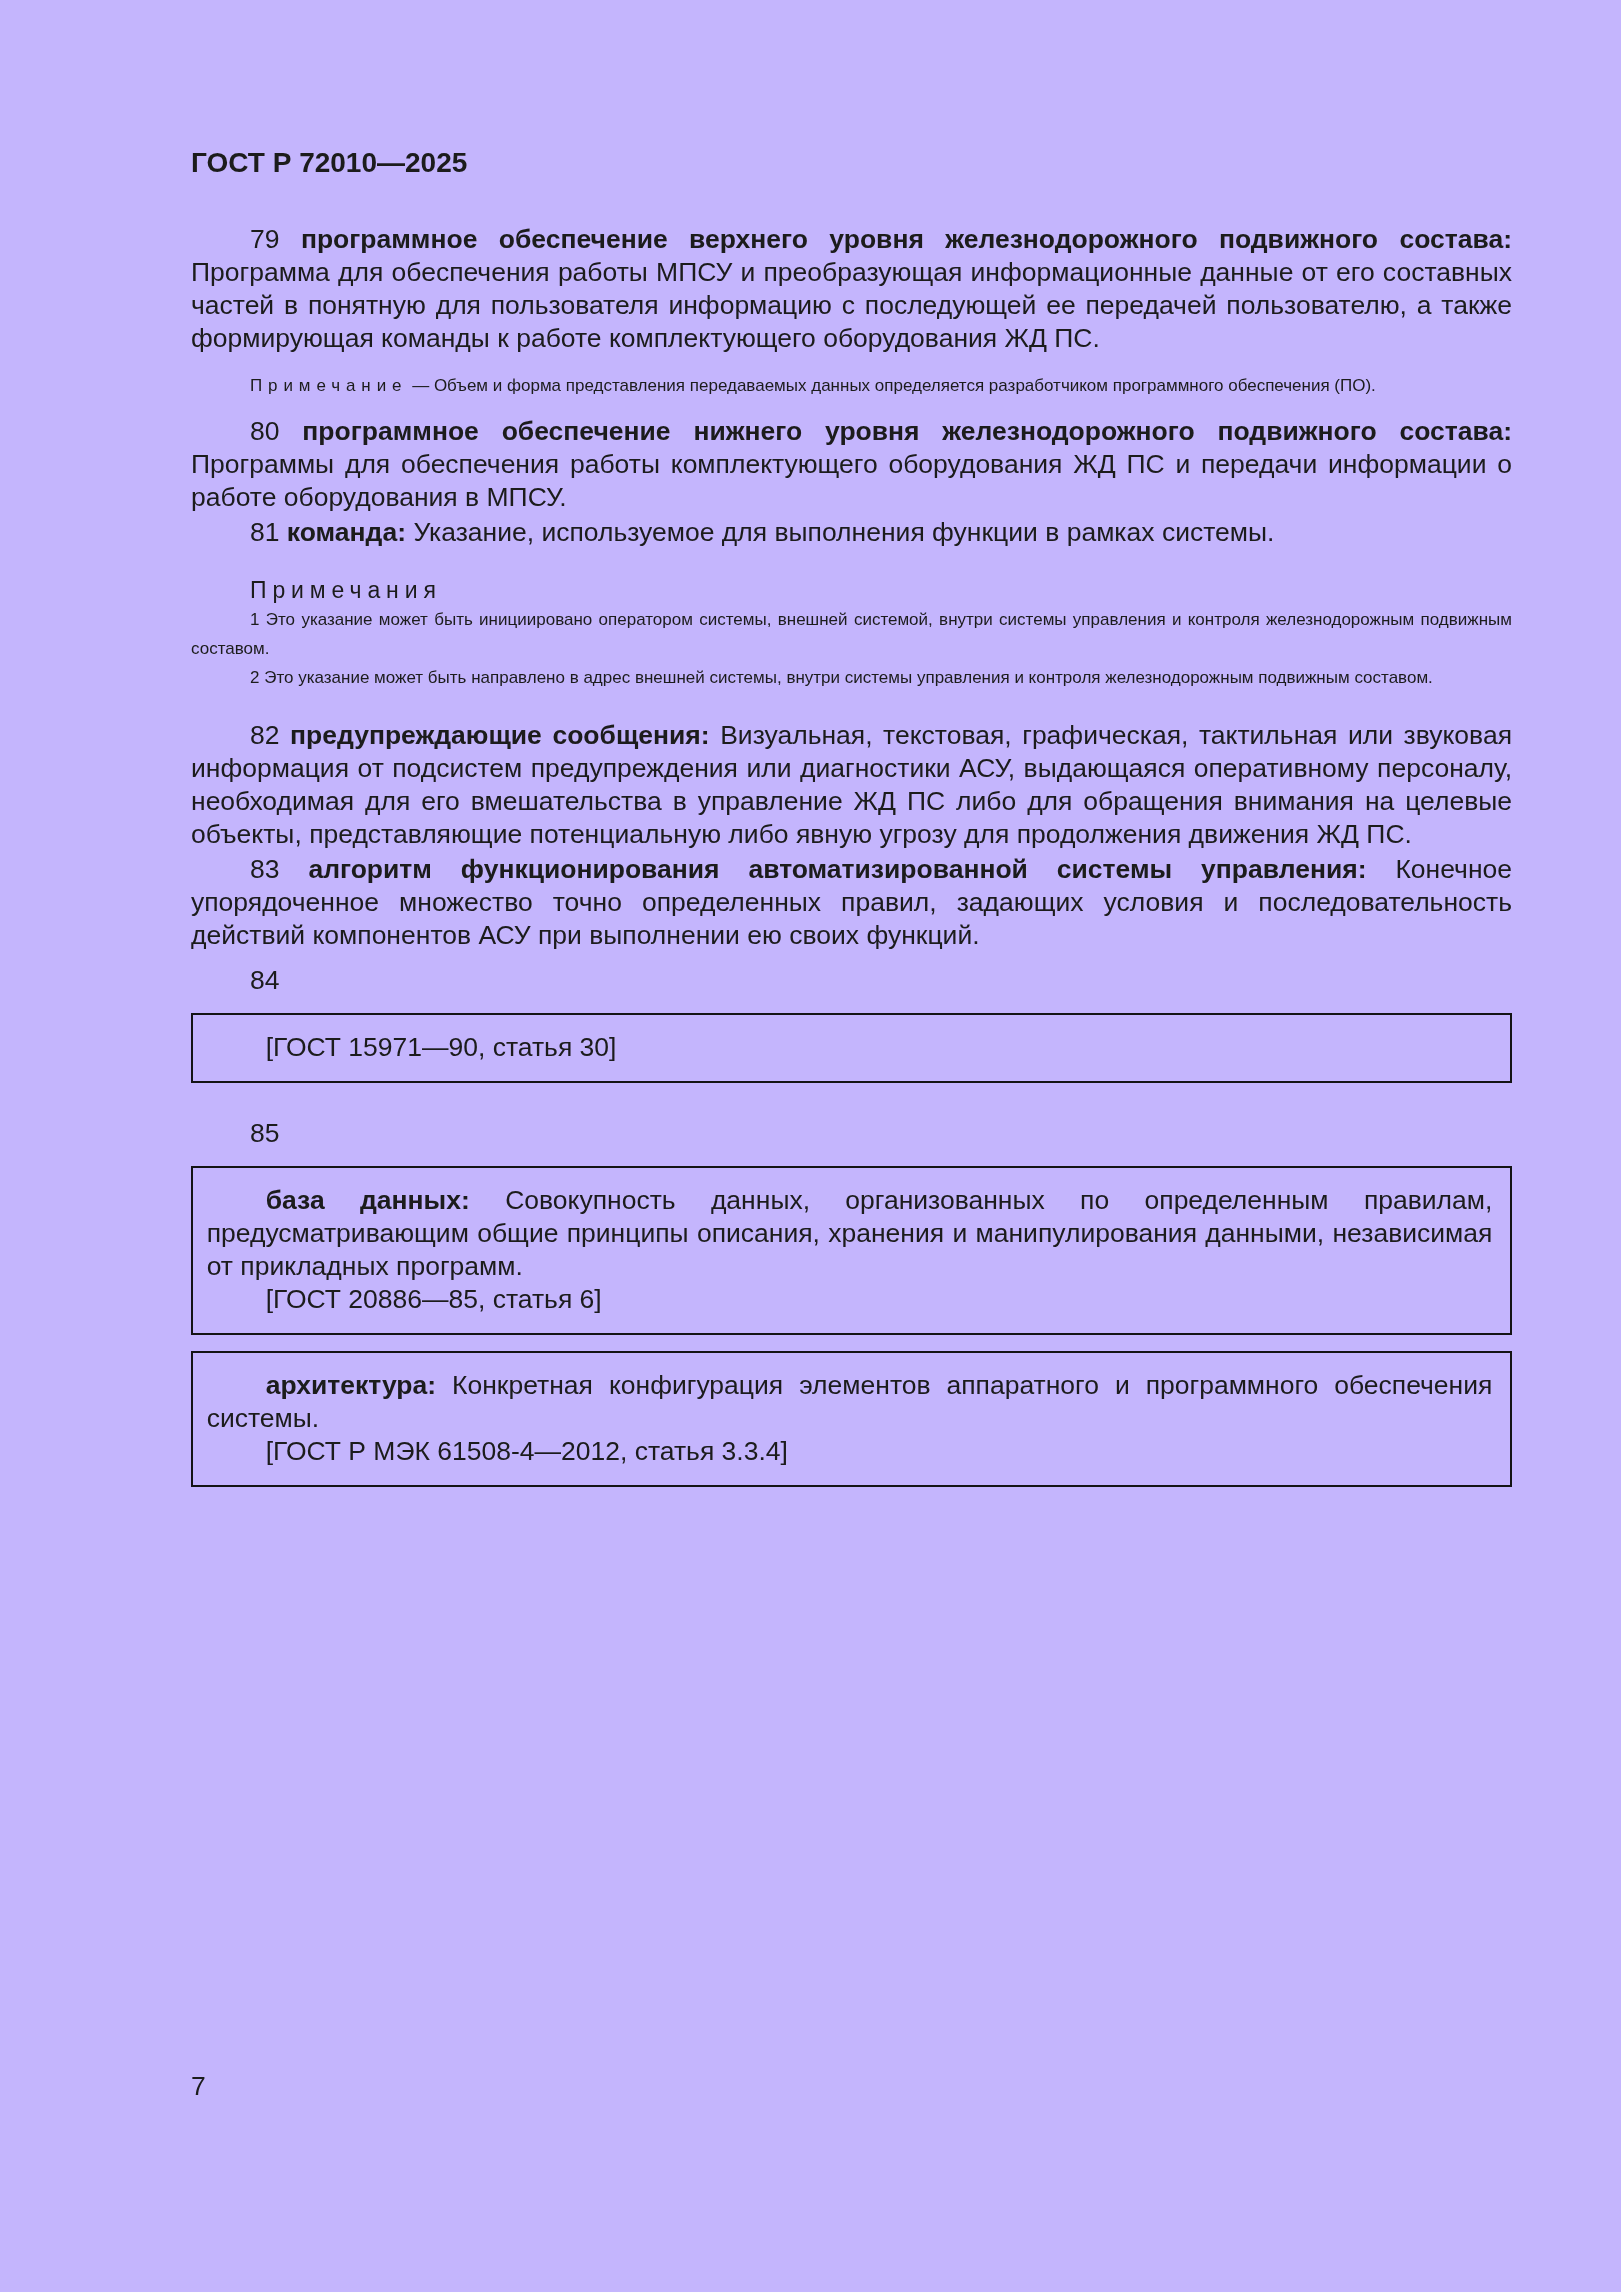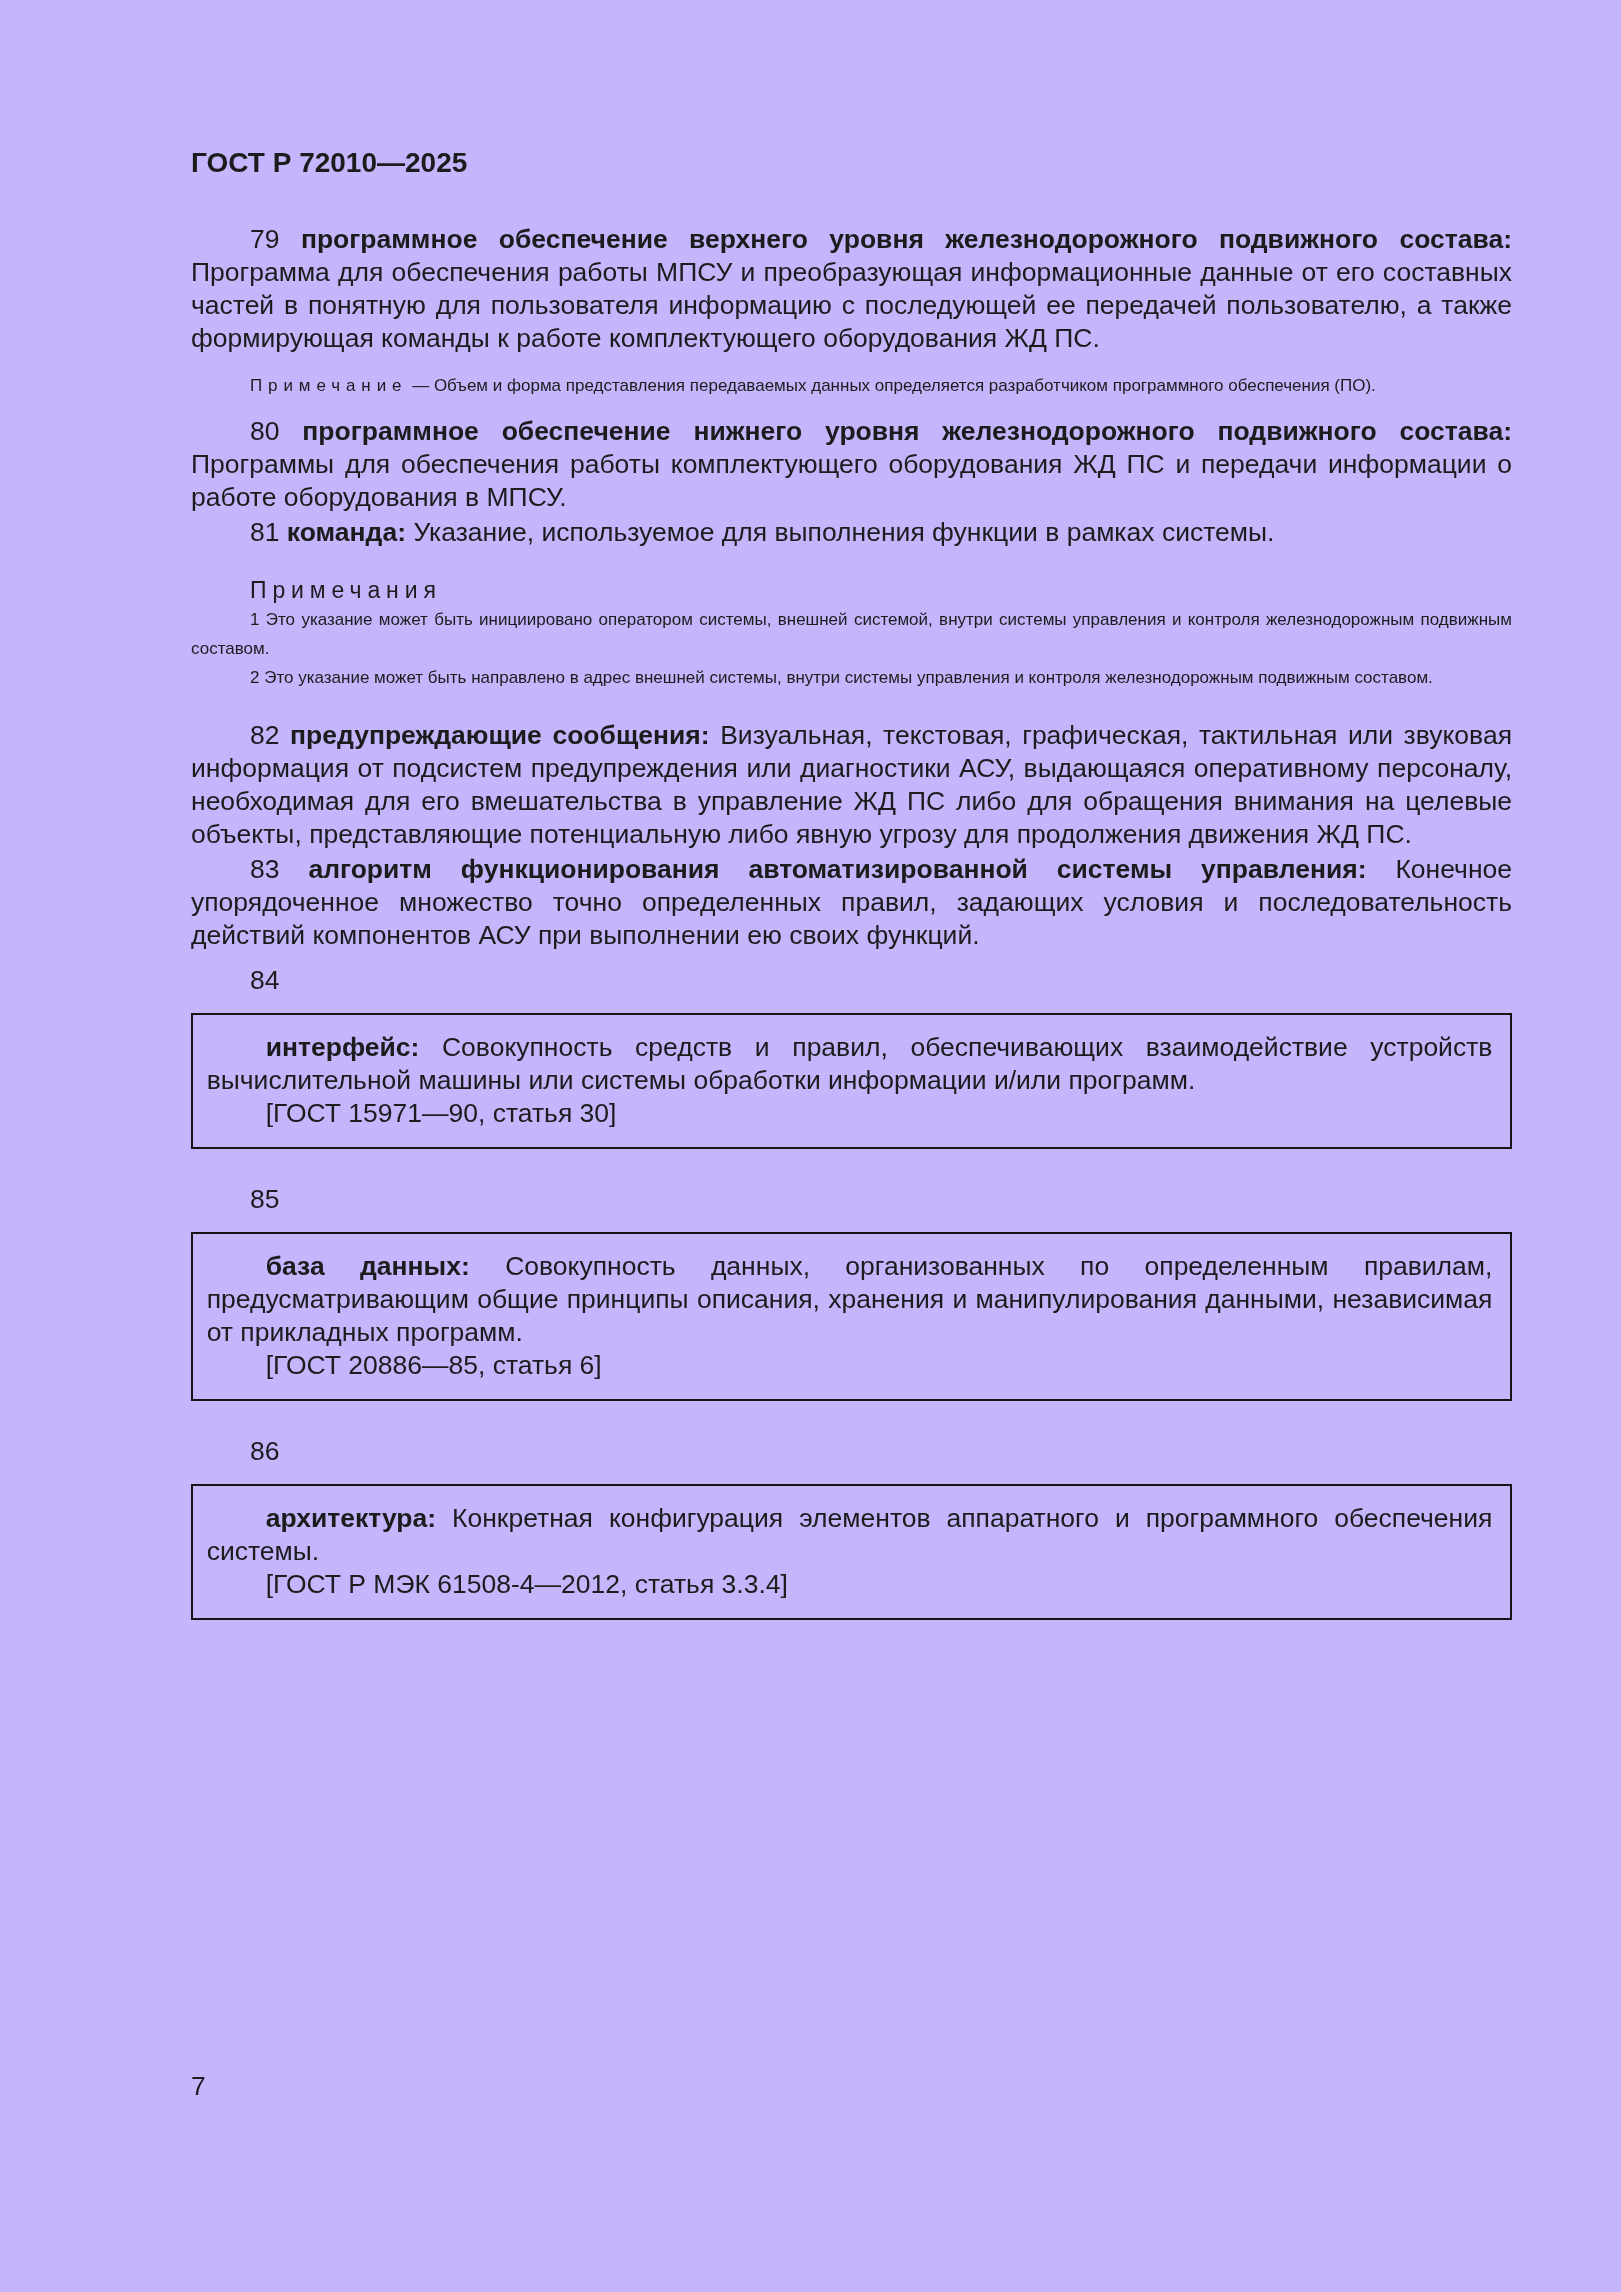--- a/index.html
+++ b/index.html
@@ -99,31 +99,29 @@
       <p class="note"><span>1</span> <span>Это указание может быть инициировано оператором системы, внешней системой, внутри системы управления и контроля железнодорожным подвижным составом.</span></p>
       <p class="note"><span>2</span> <span>Это указание может быть направлено в адрес внешней системы, внутри системы управления и контроля железнодорожным подвижным составом.</span></p>
     </div>
 
     <p class="body-text mt-note"><span>82</span> <b>предупреждающие сообщения:</b> <span>Визуальная, текстовая, графическая, тактильная или звуковая информация от подсистем предупреждения или диагностики АСУ, выдающаяся оперативному персоналу, необходимая для его вмешательства в управление ЖД ПС либо для обращения внимания на целевые объекты, представляющие потенциальную либо явную угрозу для продолжения движения ЖД ПС.</span></p>
 
     <p class="body-text mt-small"><span>83</span> <b>алгоритм функционирования автоматизированной системы управления:</b> <span>Конечное упорядоченное множество точно определенных правил, задающих условия и последовательность действий компонентов АСУ при выполнении ею своих функций.</span></p>
 
     <p class="body-text num-line">84</p>
     <div class="termbox">
-      <p class="body-text"><b>интерфейс:</b> <span>Совокупность средств и правил, обеспечивающих взаимодействие устройств вычислительной машины или системы обработки информации и/или программ.</span></p>
       <p class="body-text source">[ГОСТ 15971—90, статья 30]</p>
     </div>
 
     <p class="body-text mt-boxnum">85</p>
     <div class="termbox">
       <p class="body-text"><b>база данных:</b> <span>Совокупность данных, организованных по определенным правилам, предусматривающим общие принципы описания, хранения и манипулирования данными, независимая от прикладных программ.</span></p>
       <p class="body-text source">[ГОСТ 20886—85, статья 6]</p>
     </div>
 
-    <p class="body-text mt-boxnum">86</p>
     <div class="termbox">
       <p class="body-text"><b>архитектура:</b> <span>Конкретная конфигурация элементов аппаратного и программного обеспечения системы.</span></p>
       <p class="body-text source">[ГОСТ Р МЭК 61508-4—2012, статья 3.3.4]</p>
     </div>
 
   </div>
 
   <p class="page-number">7</p>
 </div>
 

